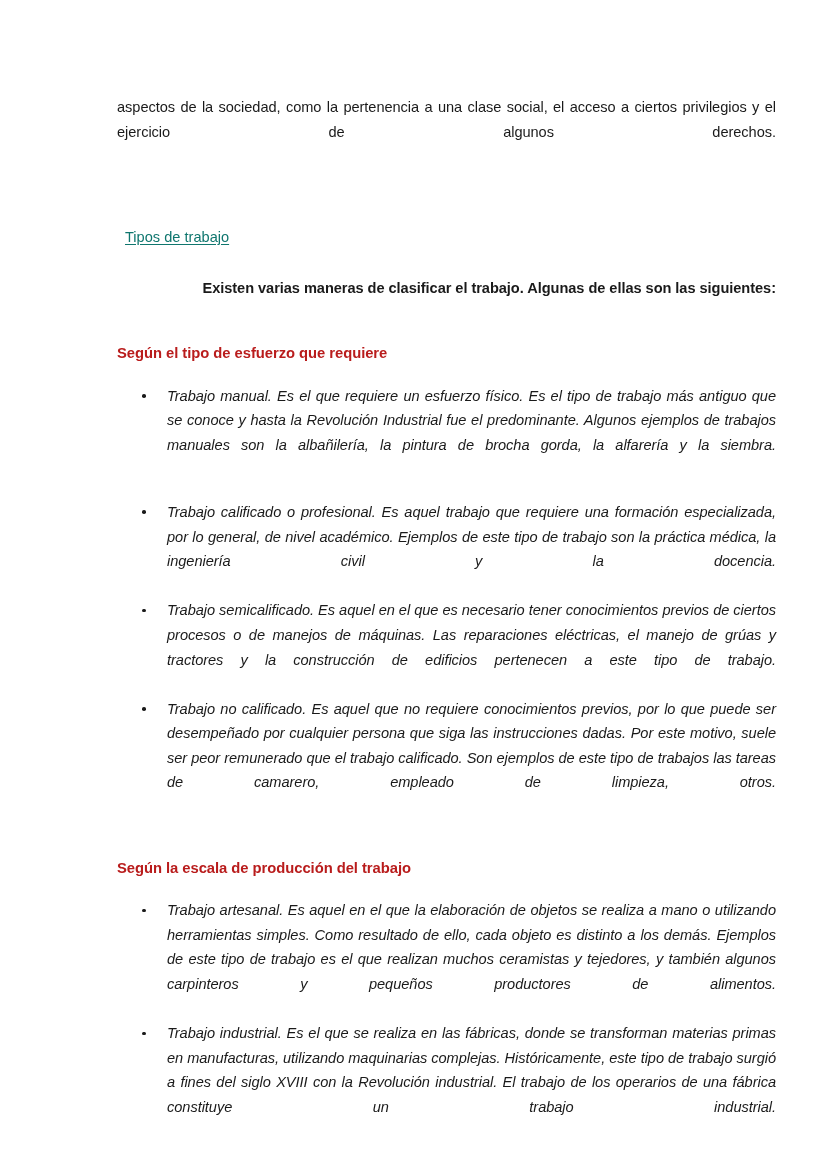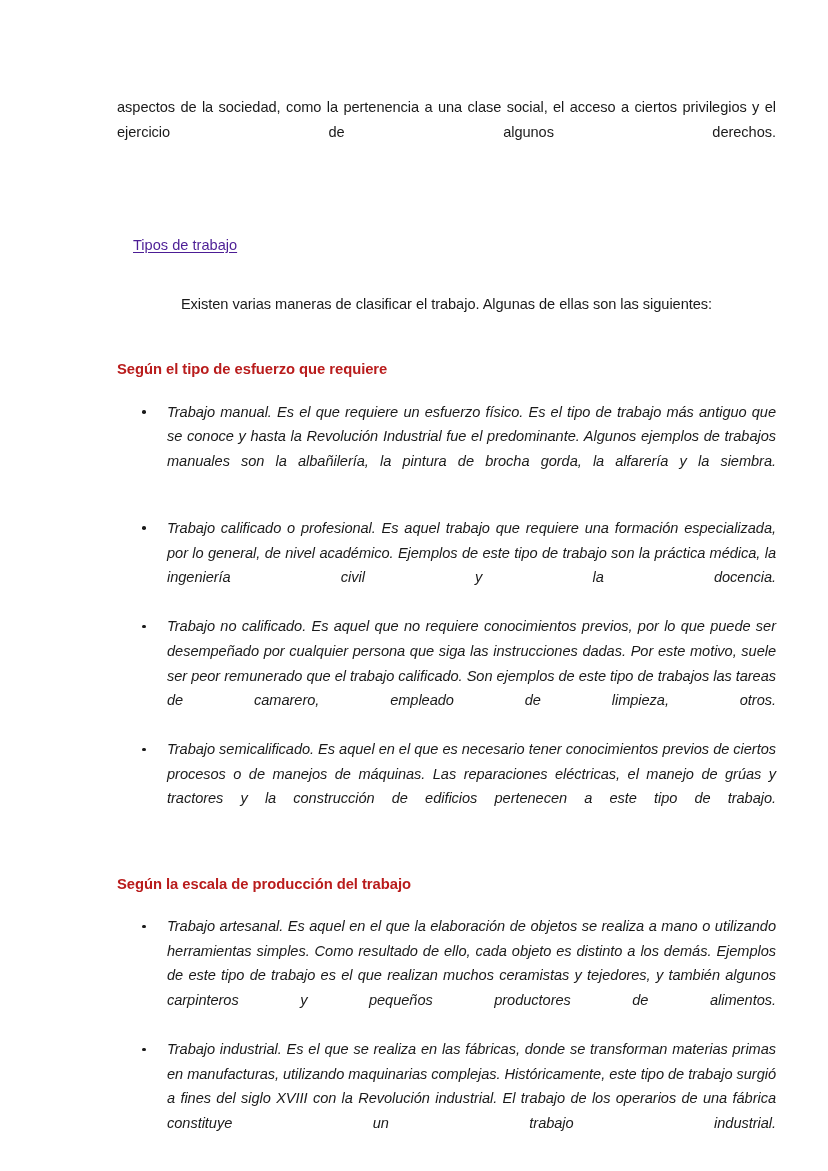--- a/index.html
+++ b/index.html
@@ -35,38 +35,39 @@
   .para {
     font-size: 14.6px;
     line-height: 24.6px;
     text-align: justify;
     text-justify: inter-word;
     margin: 0;
     color: #1a1a1a;
     letter-spacing: -0.05px;
   }
   .para.nojust {
-    text-align: center;
+    text-align: right;
+    font-weight: bold;
   }
 
   
   .block-intro {
     margin-bottom: 0;
   }
 
   
   .subheading {
     font-size: 14.6px;
     line-height: 24.6px;
-    margin: 16px;
+    margin: 8px;
     font-weight: normal;
     text-decoration: underline;
     text-underline-offset: 2px;
     display: inline-block;
-    color: #4c1d95;
+    color: #0f766e;
   }
   .subheading-wrap {
     margin-top: 48px;
   }
 
   .lead {
     margin-top: 19px;
   }
 
   
@@ -147,25 +148,25 @@
       </li>
     </ul>
 
     <ul class="bullets">
       <li>
         <span class="bullet-dot"></span>
         <span class="li-text">Trabajo calificado o profesional. Es aquel trabajo que requiere una formación especializada, por lo general, de nivel académico. Ejemplos de este tipo de trabajo son la práctica médica, la ingeniería civil y la docencia.</span>
       </li>
       <li>
         <span class="bullet-dot"></span>
-        <span class="li-text">Trabajo no calificado. Es aquel que no requiere conocimientos previos, por lo que puede ser desempeñado por cualquier persona que siga las instrucciones dadas. Por este motivo, suele ser peor remunerado que el trabajo calificado. Son ejemplos de este tipo de trabajos las tareas de camarero, empleado de limpieza, otros.</span>
+        <span class="li-text">Trabajo semicalificado. Es aquel en el que es necesario tener conocimientos previos de ciertos procesos o de manejos de máquinas. Las reparaciones eléctricas, el manejo de grúas y tractores y la construcción de edificios pertenecen a este tipo de trabajo.</span>
       </li>
       <li>
         <span class="bullet-dot"></span>
-        <span class="li-text">Trabajo semicalificado. Es aquel en el que es necesario tener conocimientos previos de ciertos procesos o de manejos de máquinas. Las reparaciones eléctricas, el manejo de grúas y tractores y la construcción de edificios pertenecen a este tipo de trabajo.</span>
+        <span class="li-text">Trabajo no calificado. Es aquel que no requiere conocimientos previos, por lo que puede ser desempeñado por cualquier persona que siga las instrucciones dadas. Por este motivo, suele ser peor remunerado que el trabajo calificado. Son ejemplos de este tipo de trabajos las tareas de camarero, empleado de limpieza, otros.</span>
       </li>
     </ul>
 
     <h2 class="section-heading heading-gap">Según la escala de producción del trabajo</h2>
     <ul class="bullets">
       <li>
         <span class="bullet-dot"></span>
         <span class="li-text">Trabajo artesanal. Es aquel en el que la elaboración de objetos se realiza a mano o utilizando herramientas simples. Como resultado de ello, cada objeto es distinto a los demás. Ejemplos de este tipo de trabajo es el que realizan muchos ceramistas y tejedores, y también algunos carpinteros y pequeños productores de alimentos.</span>
       </li>
       <li>

